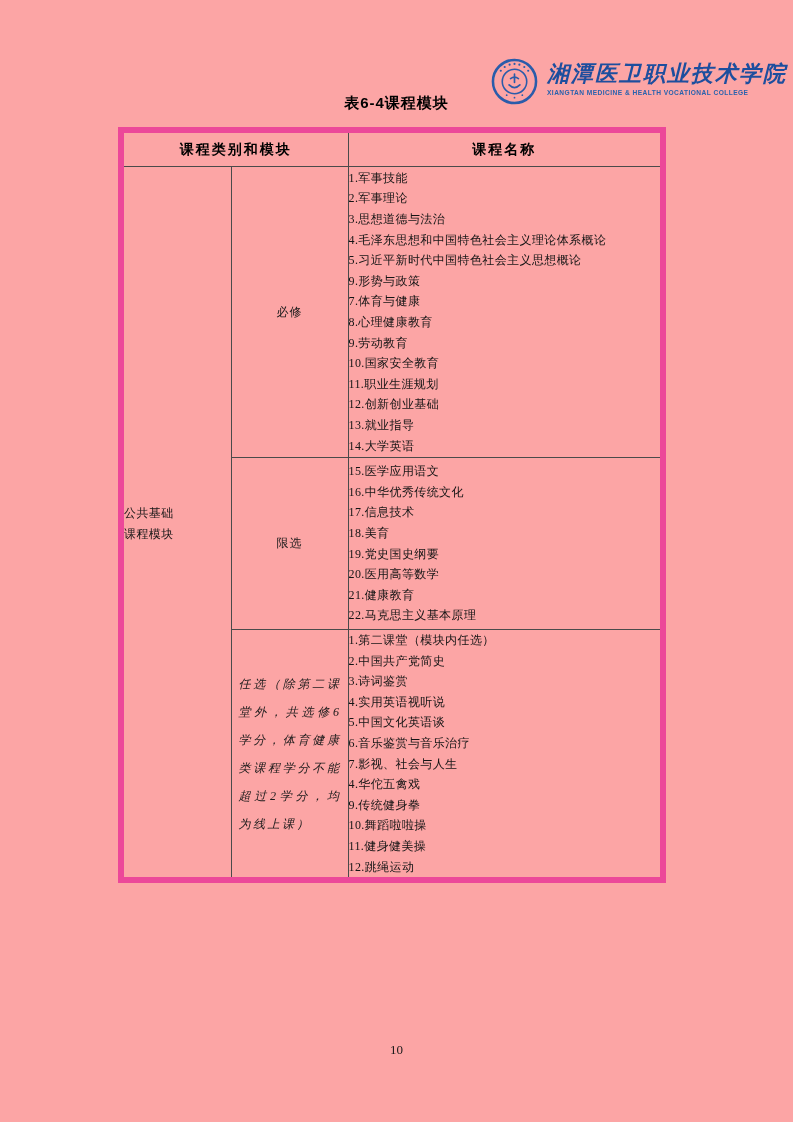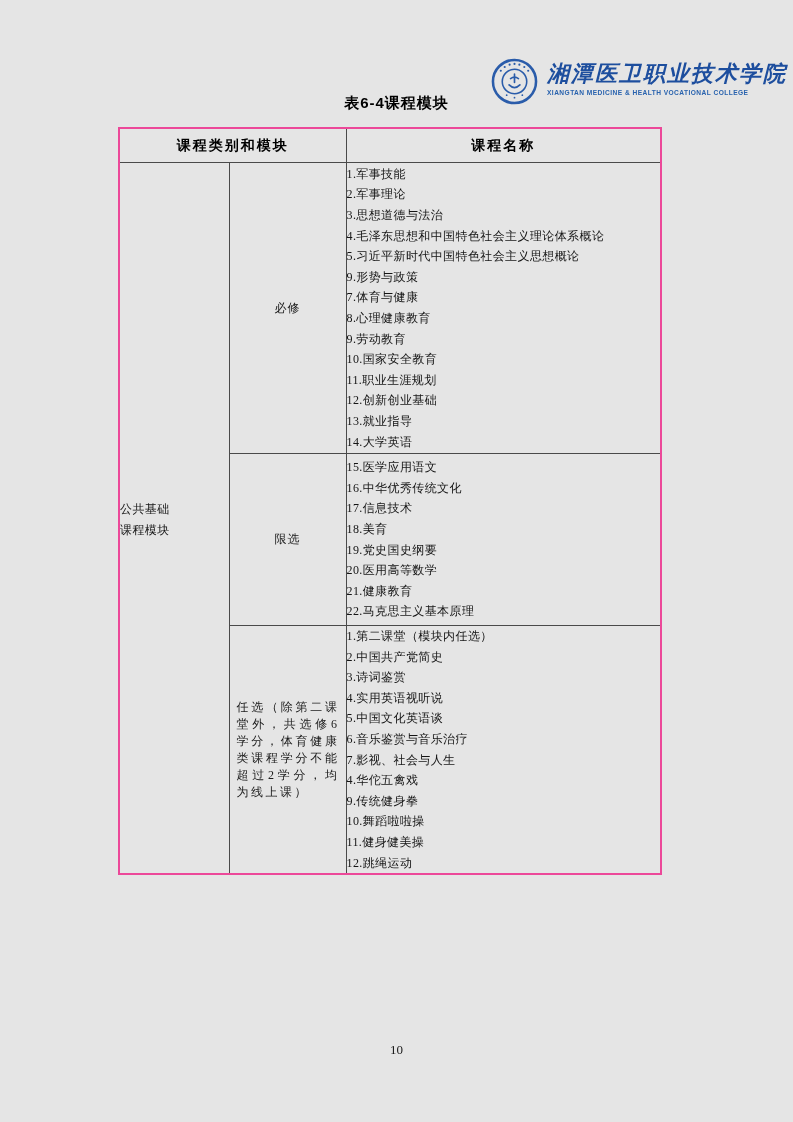--- a/index.html
+++ b/index.html
@@ -1,20 +1,20 @@
 <!DOCTYPE html>
 <html><head>
 <meta charset="utf-8">
 <style>
   html, body { margin: 0; padding: 0; background: #ffffff; }
   .page {
     position: relative;
     width: 793px;
     height: 1122px;
-    background: #e5e5e5;
+    background: #fca5a5;
     font-family: "Liberation Serif", "DejaVu Serif", serif;
     color: #1a1a1a;
     overflow: hidden;
   }
 
   
   .logo {
     position: absolute;
     top: 58px;
     left: 491px;
@@ -58,21 +58,21 @@
   }
 
   
   table.course-table {
     position: absolute;
     left: 118px;
     top: 127px;
     width: 542px;
     border-collapse: collapse;
     table-layout: fixed;
-    border: 2px solid #ec4899;
+    border: 6px solid #ec4899;
   }
   .course-table th, .course-table td {
     border: 1px solid #4a4a4a;
     padding: 0;
     vertical-align: middle;
   }
   .course-table th {
     height: 33px;
     font-family: "Liberation Sans", sans-serif;
     font-weight: bold;
@@ -89,22 +89,23 @@
   .module-cell {
     text-align: center;
     font-size: 12px;
     letter-spacing: 1px;
   }
   .module-cell.module-justify {
     text-align: justify;
     text-justify: inter-character;
     text-align-last: left;
     padding: 0 6px 0 7px;
-    line-height: 17px;
+    line-height: 28px;
     letter-spacing: 2.5px;
+    font-style: italic;
   }
   .courses-cell { padding: 2px 4px 2px 7px; }
   .course-line {
     font-size: 12px;
     height: 20.6px;
     line-height: 20.6px;
     letter-spacing: 0.4px;
     white-space: nowrap;
     color: #151515;
   }

